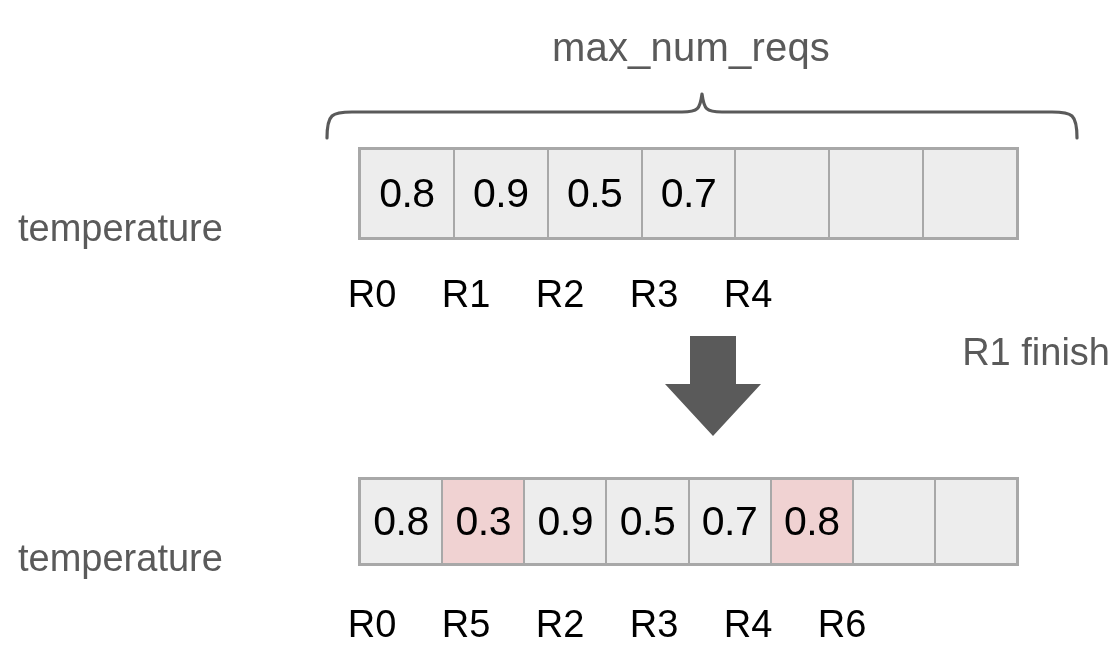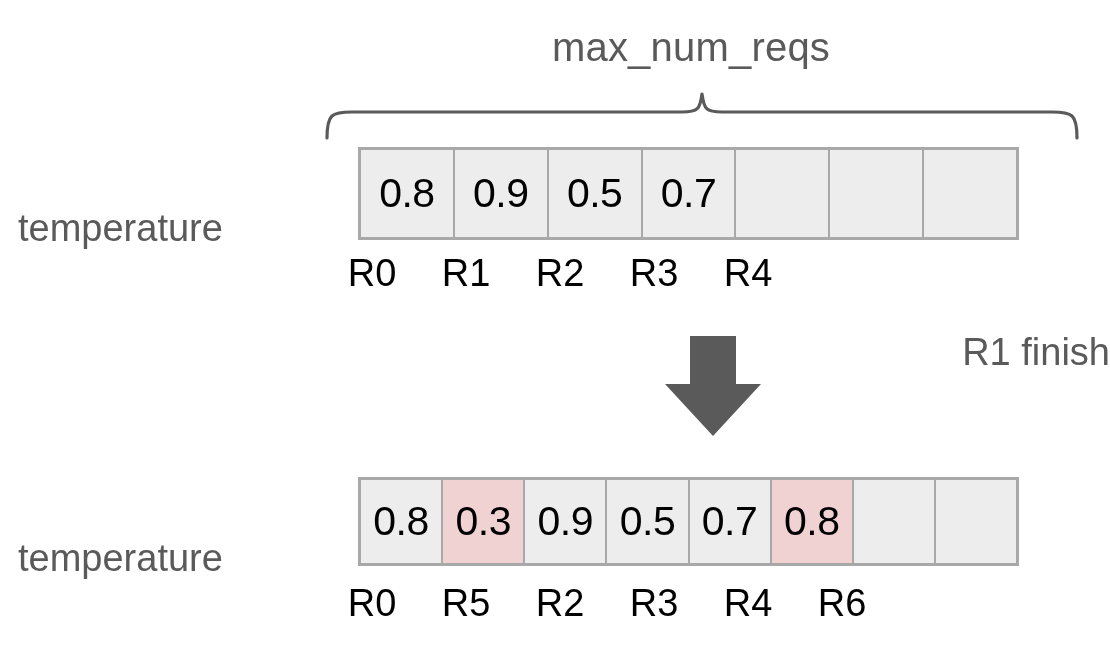--- a/index.html
+++ b/index.html
@@ -95,20 +95,21 @@
   }
   .cell:last-child { border-right: none; }
   .cell.highlight { background: #f0d2d2; }
 
   
   .index-row {
     position: absolute;
     left: 325px;
     width: 752px;
     display: flex;
+    margin-top: 21px;
   }
   .index-row-top    { top: 251px; }
   .index-row-bottom { top: 581px; }
 
   .index-cell {
     flex: 1 1 0;
     text-align: center;
     font-size: 38px;
     line-height: 44px;
     color: #000000;

